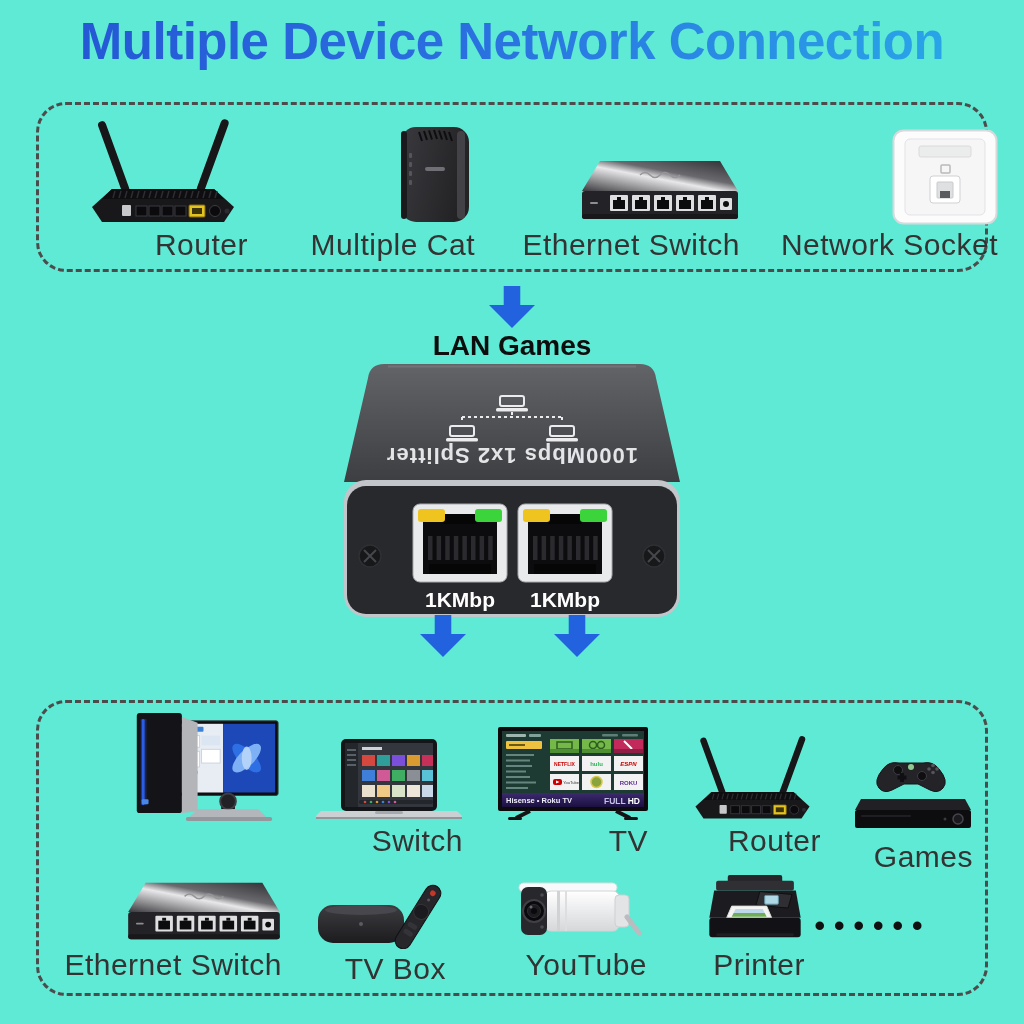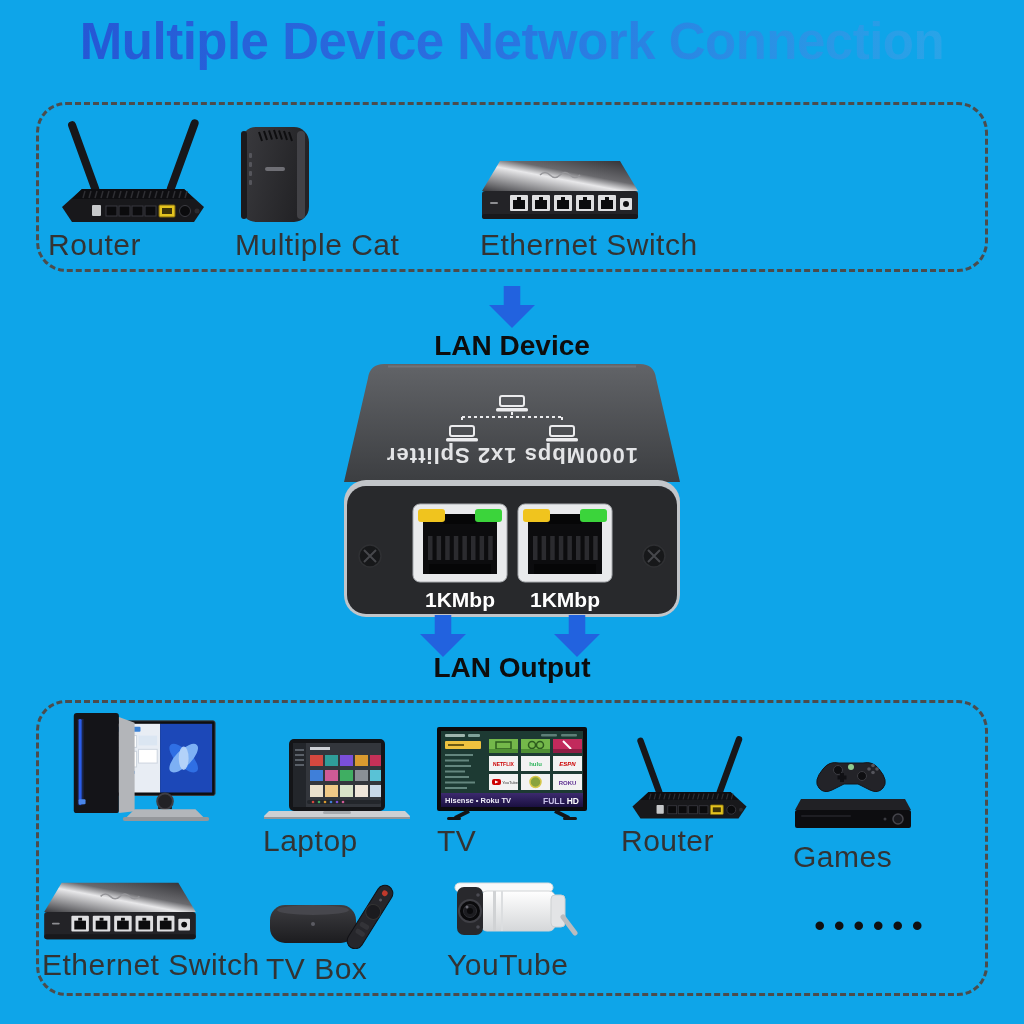--- a/index.html
+++ b/index.html
@@ -1,26 +1,26 @@
 <!DOCTYPE html>
 <html><head>
 <meta charset="utf-8">
 <style>
   html,body{margin:0;padding:0;background:#dfe2e5;}
-  .canvas{position:relative;width:1024px;height:1024px;background:#0ea5e9;overflow:hidden;
+  .canvas{position:relative;width:1024px;height:1024px;background:#5eead4;overflow:hidden;
           font-family:"Liberation Sans",sans-serif;}
   .title{position:absolute;top:12px;left:0;width:100%;margin:0;text-align:center;
          font-size:51px;font-weight:bold;letter-spacing:-0.5px;
          background:linear-gradient(90deg,#2453d3 0%,#2a6fe0 45%,#29ade9 100%);
          -webkit-background-clip:text;background-clip:text;
          color:transparent;-webkit-text-fill-color:transparent;}
   .dash-box{position:absolute;border:3px dashed #4c4c4c;border-radius:30px;}
   .top-box{left:36px;top:102px;width:946px;height:164px;}
   .bottom-box{left:36px;top:700px;width:946px;height:290px;}
-  .fig{position:absolute;margin:0;display:flex;flex-direction:column;align-items:flex-start;}
+  .fig{position:absolute;margin:0;display:flex;flex-direction:column;align-items:flex-end;}
   .imgslot{display:flex;align-items:flex-end;justify-content:center;}
   .h-top{height:112px}.h-r1{height:108px}.h-r2{height:80px}
   .devlabel{font-size:30px;color:#333;margin-top:3px;white-space:nowrap;letter-spacing:.5px;}
   .arrow{position:absolute;width:46px;height:42px;background:#2262df;
          clip-path:polygon(32% 0,68% 0,68% 45%,100% 45%,50% 100%,0 45%,32% 45%);}
   .flow-label{position:absolute;left:0;width:100%;text-align:center;
               font-size:28px;font-weight:bold;color:#0d0d0d;}
   .splitter{position:absolute;left:344px;top:364px;}
   .dots{position:absolute;font-size:30px;font-weight:bold;letter-spacing:9px;color:#101010;text-align:center;}
 </style>
@@ -71,24 +71,38 @@
 
     <figure class="fig" style="left:441px;top:8px;width:260px">
       <div class="imgslot h-top">
         <svg width="160" height="72" viewBox="0 0 160 72">
             <use href="#sym-switch"></use>
           </svg>
       </div>
       <figcaption class="devlabel">Ethernet Switch</figcaption>
     </figure>
 
+    <figure class="fig" style="left:699px;top:8px;width:260px">
+      <div class="imgslot h-top">
+        <svg width="106" height="96" viewBox="0 0 106 96">
+          <rect x="1.5" y="1.5" width="103" height="93" rx="10" fill="#fcfcfd" stroke="#d7d9db" stroke-width="2"></rect>
+          <rect x="13" y="10" width="80" height="76" rx="5" fill="#f6f6f7" stroke="#e2e3e5"></rect>
+          <rect x="27" y="17" width="52" height="11" rx="2" fill="#ebecec" stroke="#dadbdc"></rect>
+          <rect x="49" y="36" width="9" height="8" rx="1" fill="none" stroke="#b8b9bb" stroke-width="1.5"></rect>
+          <rect x="38" y="47" width="30" height="27" rx="3" fill="#ffffff" stroke="#cfd1d3"></rect>
+          <rect x="45" y="53" width="16" height="16" rx="1" fill="#dfe0e2" stroke="#c8cacc"></rect>
+          <rect x="48" y="62" width="10" height="7" fill="#5a5b5e"></rect>
+        </svg>
+      </div>
+      <figcaption class="devlabel">Network Socket</figcaption>
+    </figure>
   </div>
 
   <div class="arrow" style="left:489px;top:286px"></div>
-  <div class="flow-label" style="top:330px">LAN Device</div>
+  <div class="flow-label" style="top:330px">LAN Games</div>
 
   <svg class="splitter" width="336" height="253" viewBox="0 0 336 253">
     <defs>
       <linearGradient id="g-body" x1="0" y1="0" x2="0" y2="1">
         <stop offset="0" stop-color="#626468"></stop>
           <stop offset="1" stop-color="#3c3e41"></stop>
       </linearGradient>
     </defs>
     <path d="M24 14 Q26 0 40 0 L296 0 Q310 0 312 14 L336 118 L0 118 Z" fill="url(#g-body)"></path>
     <path d="M44 2.5 L292 2.5" stroke="#7d7f83" stroke-width="2" opacity="0.6"></path>
@@ -153,21 +167,20 @@
       <rect x="190" y="200" width="62" height="10" fill="#060607"></rect>
       <rect x="179" y="145" width="27" height="13" rx="3" fill="#f0c41e"></rect>
       <rect x="236" y="145" width="27" height="13" rx="3" fill="#3bd43b"></rect>
     </g>
     <text x="116" y="243" text-anchor="middle" font-size="21" font-weight="bold" fill="#ffffff">1KMbp</text>
     <text x="221" y="243" text-anchor="middle" font-size="21" font-weight="bold" fill="#ffffff">1KMbp</text>
   </svg>
 
   <div class="arrow" style="left:420px;top:615px"></div>
   <div class="arrow" style="left:554px;top:615px"></div>
-  <div class="flow-label" style="top:652px">LAN Output</div>
 
   <div class="dash-box bottom-box">
 
     <figure class="fig" style="left:23px;top:10px;width:220px">
       <div class="imgslot h-r1">
         <svg width="157" height="110" viewBox="0 0 160 112">
           <rect x="50" y="10" width="106" height="76" rx="2" fill="#0e0e10" stroke="#3c3c40"></rect>
           <rect x="53" y="13" width="47" height="70" fill="#e8edf4"></rect>
           <rect x="100" y="13" width="53" height="70" fill="#1c48b8"></rect>
           <g transform="translate(124,48)">
@@ -232,24 +245,24 @@
               <circle cx="62" cy="63" r="1.3" fill="#d99a2f"></circle>
               <circle cx="68" cy="63" r="1.3" fill="#3f7fd9"></circle>
               <circle cx="74" cy="63" r="1.3" fill="#7a4fd9"></circle>
               <circle cx="80" cy="63" r="1.3" fill="#cf5a96"></circle>
             </g>
           <path d="M6 72 L142 72 L147 77 Q147 80 142 80 L6 80 Q1 80 1 77 Z" fill="#cdd0d3"></path>
           <rect x="60" y="72" width="28" height="3" rx="1.5" fill="#a6aaae"></rect>
           <rect x="1" y="78" width="146" height="2" fill="#93979b"></rect>
         </svg>
       </div>
-      <figcaption class="devlabel">Laptop</figcaption>
-    </figure>
-
-    <figure class="fig" style="left:398px;top:10px;width:200px">
+      <figcaption class="devlabel">Switch</figcaption>
+    </figure>
+
+    <figure class="fig" style="left:409px;top:10px;width:200px">
       <div class="imgslot h-r1">
         <svg width="150" height="94" viewBox="0 0 150 94">
           <defs>
               <linearGradient id="g-tvbar" x1="0" y1="0" x2="0" y2="1">
             <stop offset="0" stop-color="#3c2a6e"></stop>
                 <stop offset="1" stop-color="#1a1040"></stop>
               </linearGradient>
             </defs>
           <rect x="0" y="0" width="150" height="84" rx="2" fill="#0b0b0d"></rect>
           <rect x="4" y="4" width="142" height="76" fill="#1d3a33"></rect>
@@ -396,20 +409,37 @@
           <circle cx="20" cy="32" r="1.5" fill="#6a6a72"></circle>
           <circle cx="31" cy="20" r="1.8" fill="#4a4a52"></circle>
             <circle cx="31" cy="52" r="1.8" fill="#4a4a52"></circle>
           <rect x="104" y="20" width="14" height="32" rx="4" fill="#e3e4e6" stroke="#cdcfd1"></rect>
           <path d="M116 42 L128 58" stroke="#babcbf" stroke-width="5" stroke-linecap="round"></path>
         </svg>
       </div>
       <figcaption class="devlabel">YouTube</figcaption>
     </figure>
 
+    <figure class="fig" style="left:606px;top:162px;width:160px">
+      <div class="imgslot h-r2">
+        <svg width="100" height="70" viewBox="0 0 100 72">
+          <rect x="22" y="0" width="56" height="8" rx="2" fill="#26262a"></rect>
+          <rect x="10" y="6" width="80" height="10" rx="2" fill="#303034"></rect>
+          <polygon points="8,16 92,16 97,44 3,44" fill="#1c1c20"></polygon>
+          <polygon points="55,17 88,20 84,34 51,31" fill="#2e2e33" stroke="#0e0e10"></polygon>
+          <rect x="60" y="21" width="14" height="9" rx="1" fill="#aed8e6" stroke="#6898a8"></rect>
+          <polygon points="26,32 62,32 68,46 20,46" fill="#f4f4f2" stroke="#dddddb"></polygon>
+          <polygon points="30,35 58,35 60,39 28,39" fill="#bcd8ea"></polygon>
+          <polygon points="28,39 60,39 62,43 26,43" fill="#6fae57"></polygon>
+          <rect x="3" y="44" width="94" height="20" rx="3" fill="#121216"></rect>
+          <rect x="10" y="60" width="80" height="3" rx="1.5" fill="#1e1e23"></rect>
+        </svg>
+      </div>
+      <figcaption class="devlabel">Printer</figcaption>
+    </figure>
 
     <div class="dots" style="left:754px;top:206px;width:160px">••••••</div>
   </div>
 
   <svg width="0" height="0" style="position:absolute" aria-hidden="true">
     <defs>
       <linearGradient id="g-sw" x1="0" y1="1" x2="1" y2="0">
         <stop offset="0" stop-color="#3a3a3e"></stop>
           <stop offset="0.45" stop-color="#e8e8ea"></stop>
         <stop offset="0.6" stop-color="#6a6a6e"></stop>

